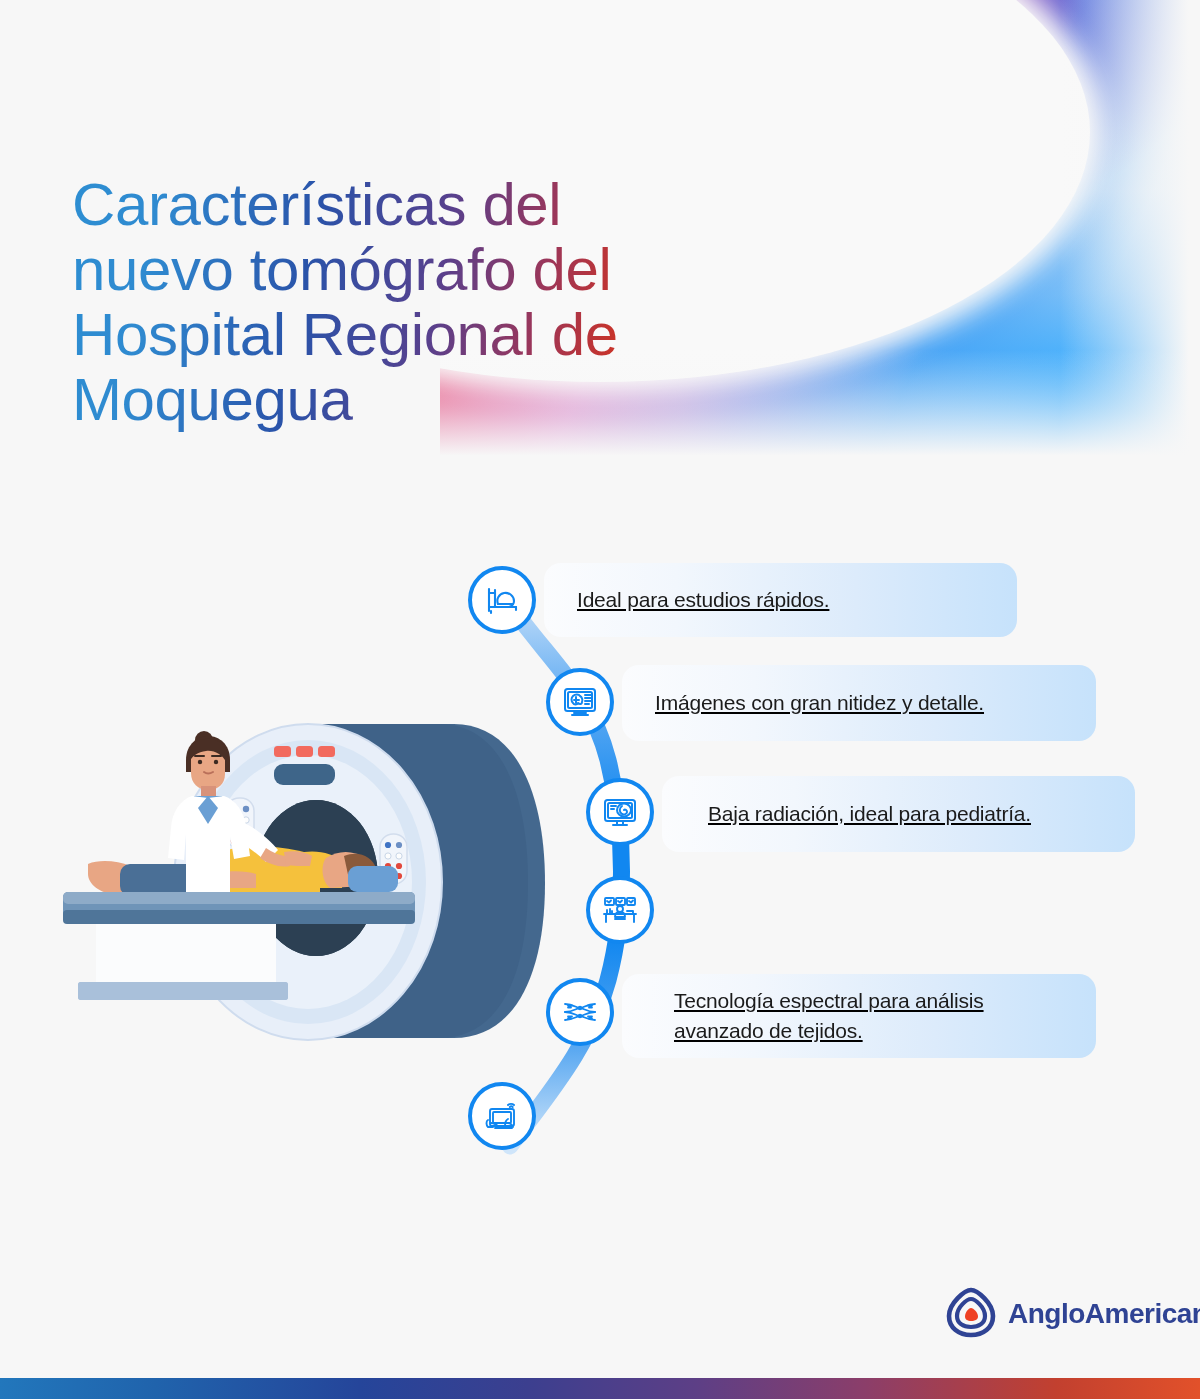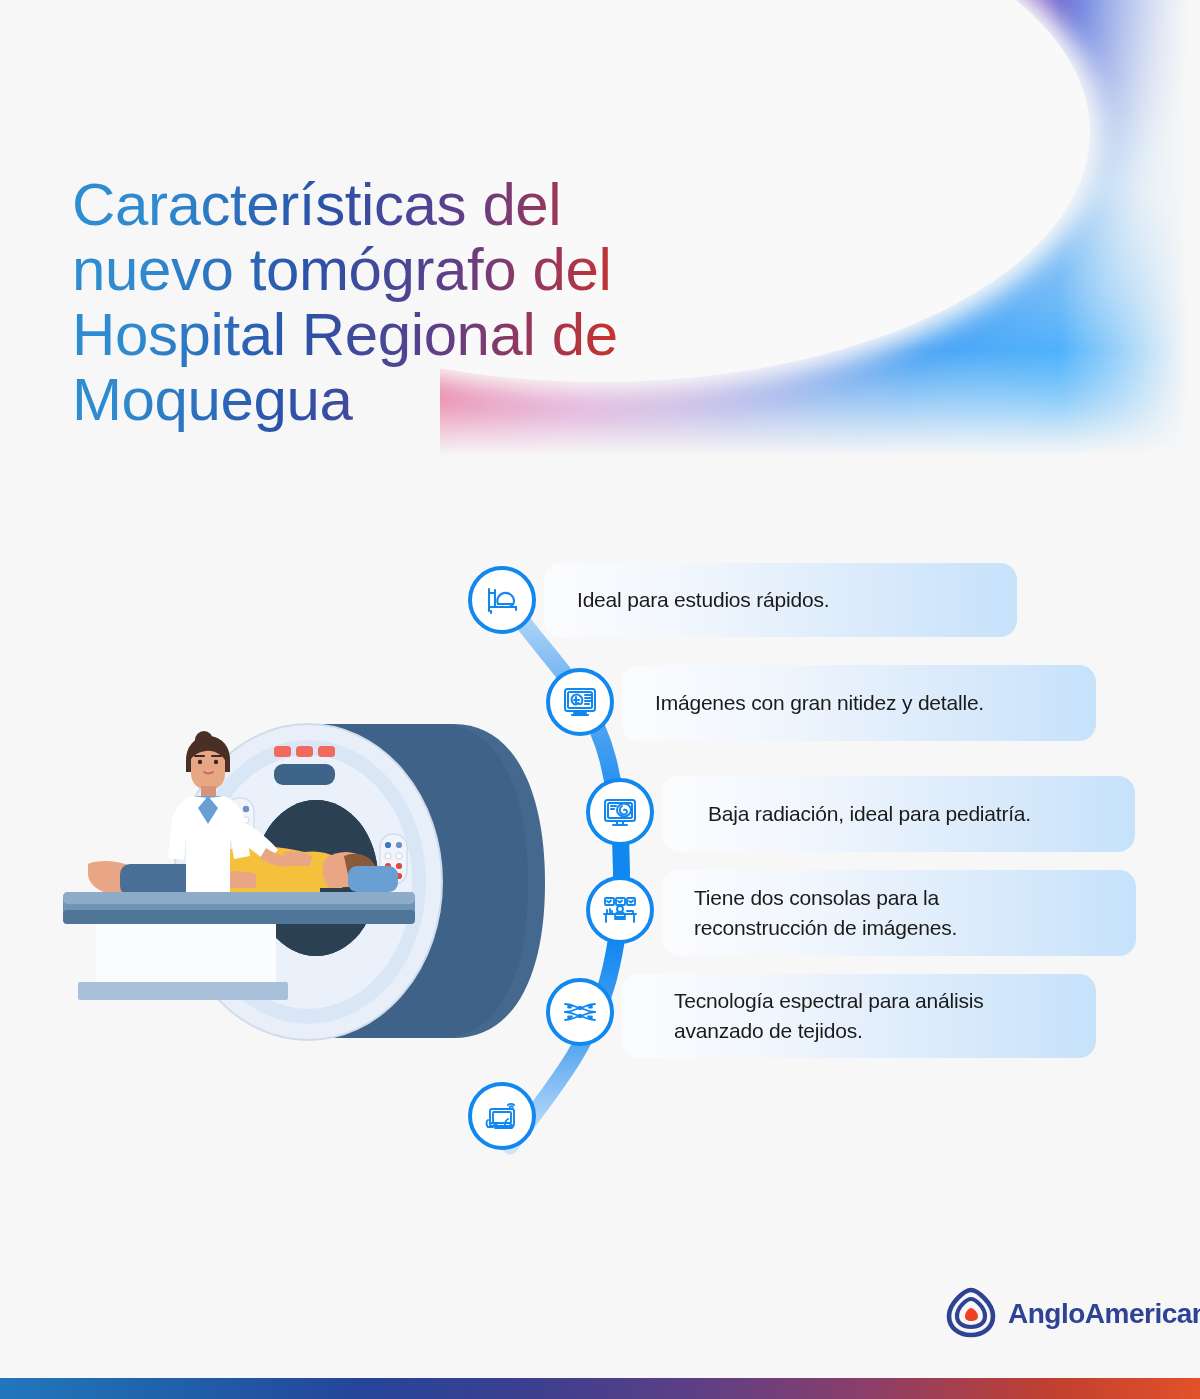--- a/index.html
+++ b/index.html
@@ -44,21 +44,21 @@
   
   .scanner{position:absolute;left:58px;top:716px;width:500px;height:330px;}
 
   
   .features{position:absolute;left:0;top:0;width:1200px;height:1399px;pointer-events:none;}
   .connector{position:absolute;left:440px;top:540px;width:260px;height:650px;}
   .card{
     position:absolute;
     border-radius:17px;
     background:linear-gradient(to right,#fbfcfe 0%,#f2f7fd 28%,#dcebfb 66%,#c6e2fb 100%);
-    display:flex;align-items:center;
+    display:flex;align-items:center;text-decoration:underline;
   }
   .card-text{
     font-size:21px;line-height:30px;color:#1b1b1b;letter-spacing:-0.2px;
     white-space:pre-line;
   }
   .badge{
     position:absolute;width:68px;height:68px;border-radius:50%;
     background:#ffffff;border:4px solid #1187f0;
     box-sizing:border-box;
     display:flex;align-items:center;justify-content:center;
@@ -247,24 +247,20 @@
         <rect x="8" y="11" width="24" height="15" rx="1.5"></rect>
         <path d="M11 14 H16 M11 17 H14"></path>
         <ellipse cx="24" cy="18" rx="7" ry="6.5"></ellipse>
         <path d="M22 14 C19 16 19 20 22 22 C24 23 27 22 27 20 C27 18 25 17 24 18"></path>
         <path d="M17 29 V32 M23 29 V32"></path>
         <path d="M13 33 H27"></path>
       </svg>
     </span>
   </div>
 
-  <div class="card" style="left:662px;top:870px;width:474px;height:86px;">
-    <div class="card-text" style="margin-left:32px;">Tiene dos consolas para la
-reconstrucción de imágenes.</div>
-  </div>
   <div class="badge" style="left:586px;top:876px;">
     <span>
       <svg width="40" height="40" viewBox="0 0 40 40" fill="none" stroke="#1187f0" stroke-width="1.9" stroke-linecap="round" stroke-linejoin="round">
         <rect x="5" y="8" width="9" height="7" rx="1"></rect>
         <rect x="16" y="8" width="9" height="7" rx="1"></rect>
         <rect x="27" y="8" width="8" height="7" rx="1"></rect>
         <path d="M7 11 L9 12.5 L11 10.5"></path>
           <path d="M18 11 L20 12.5 L22 10.5"></path>
           <path d="M29 11 L31 12.5 L33 10.5"></path>
         <path d="M4 24 H36"></path>

